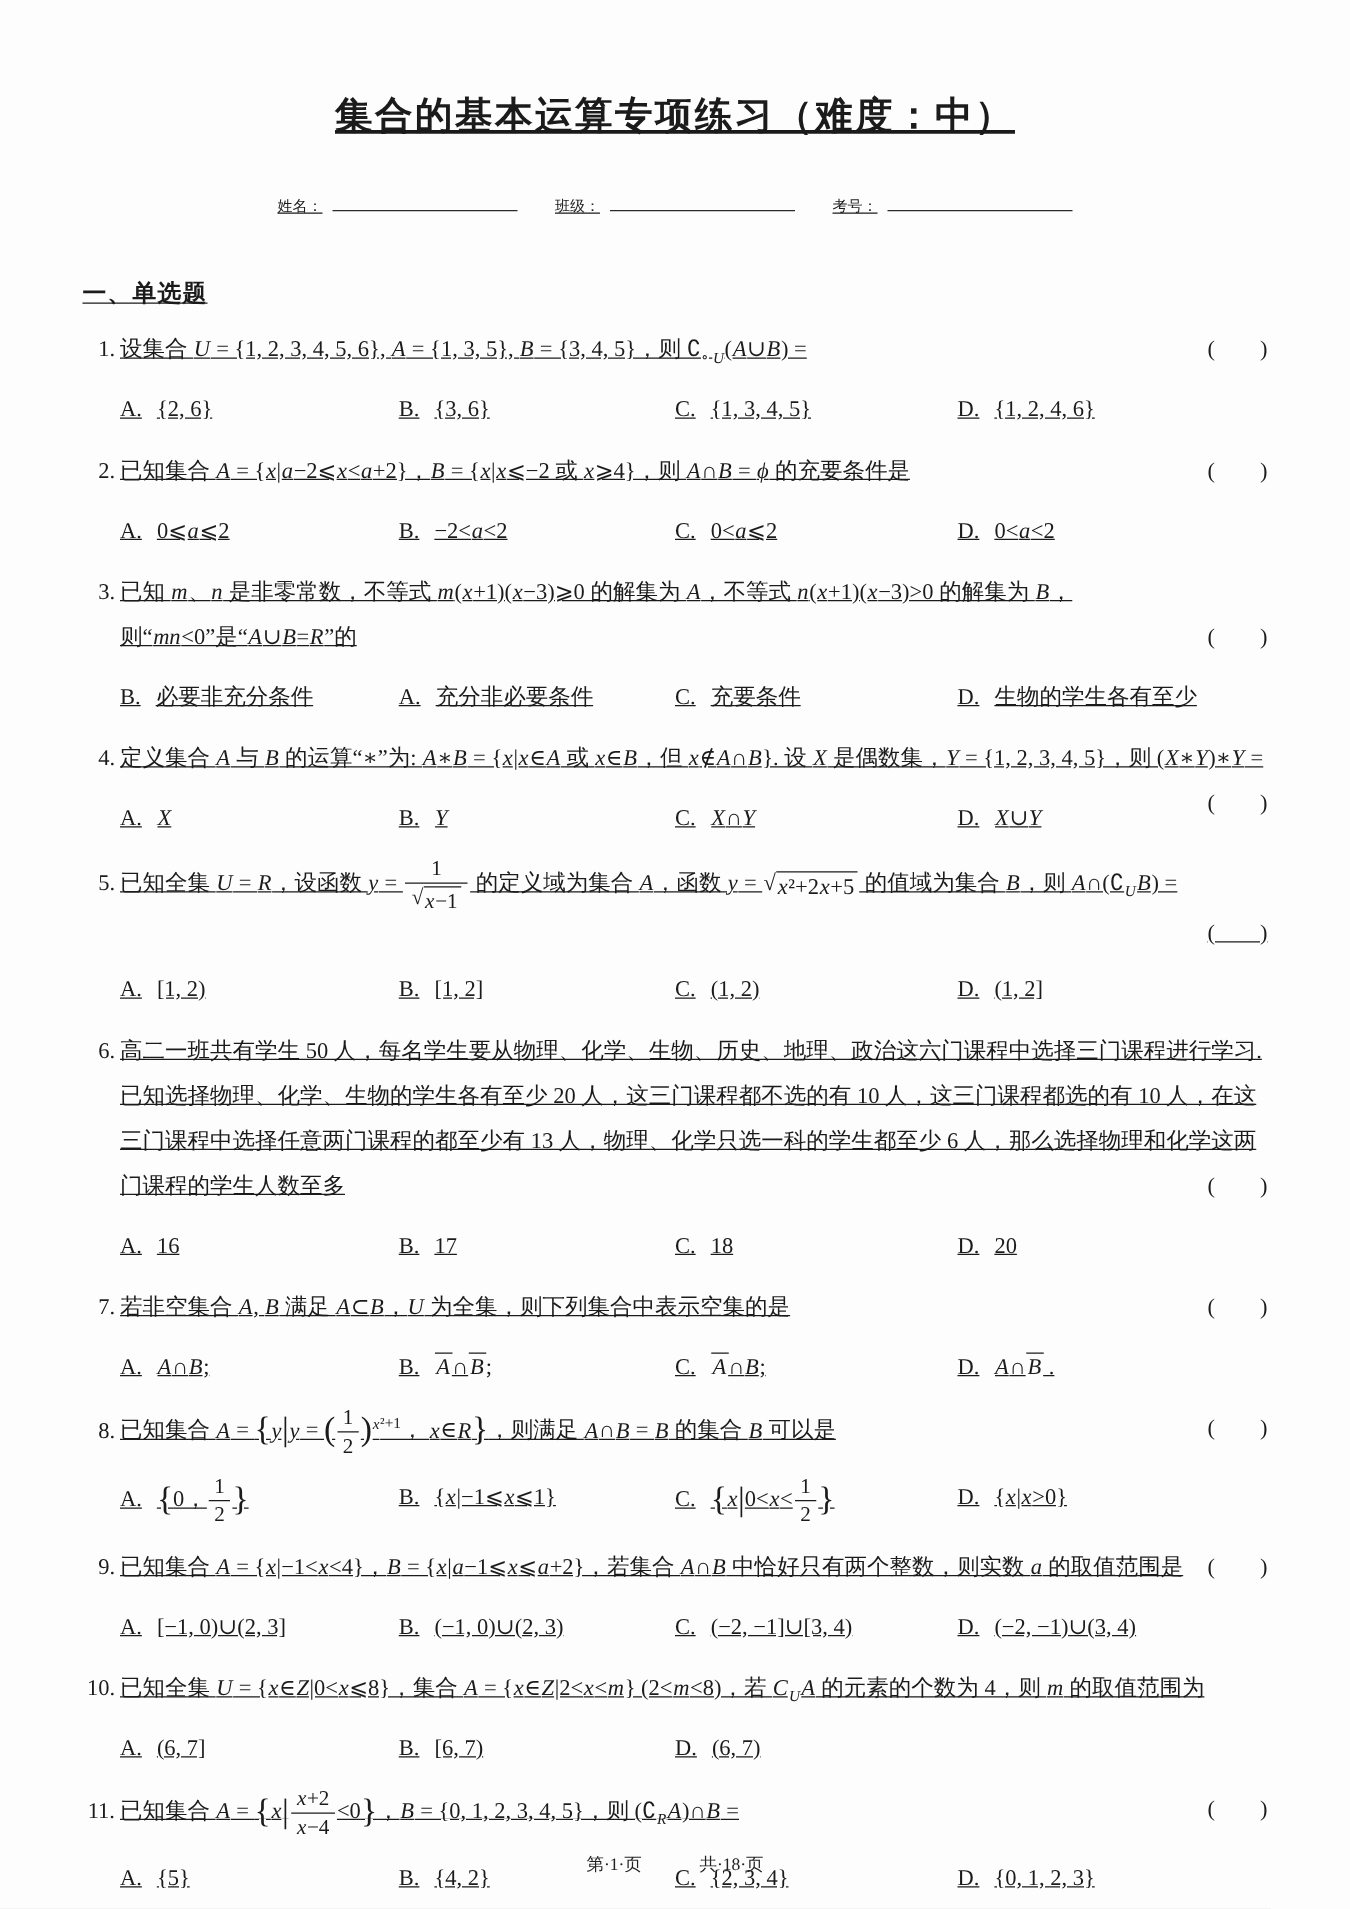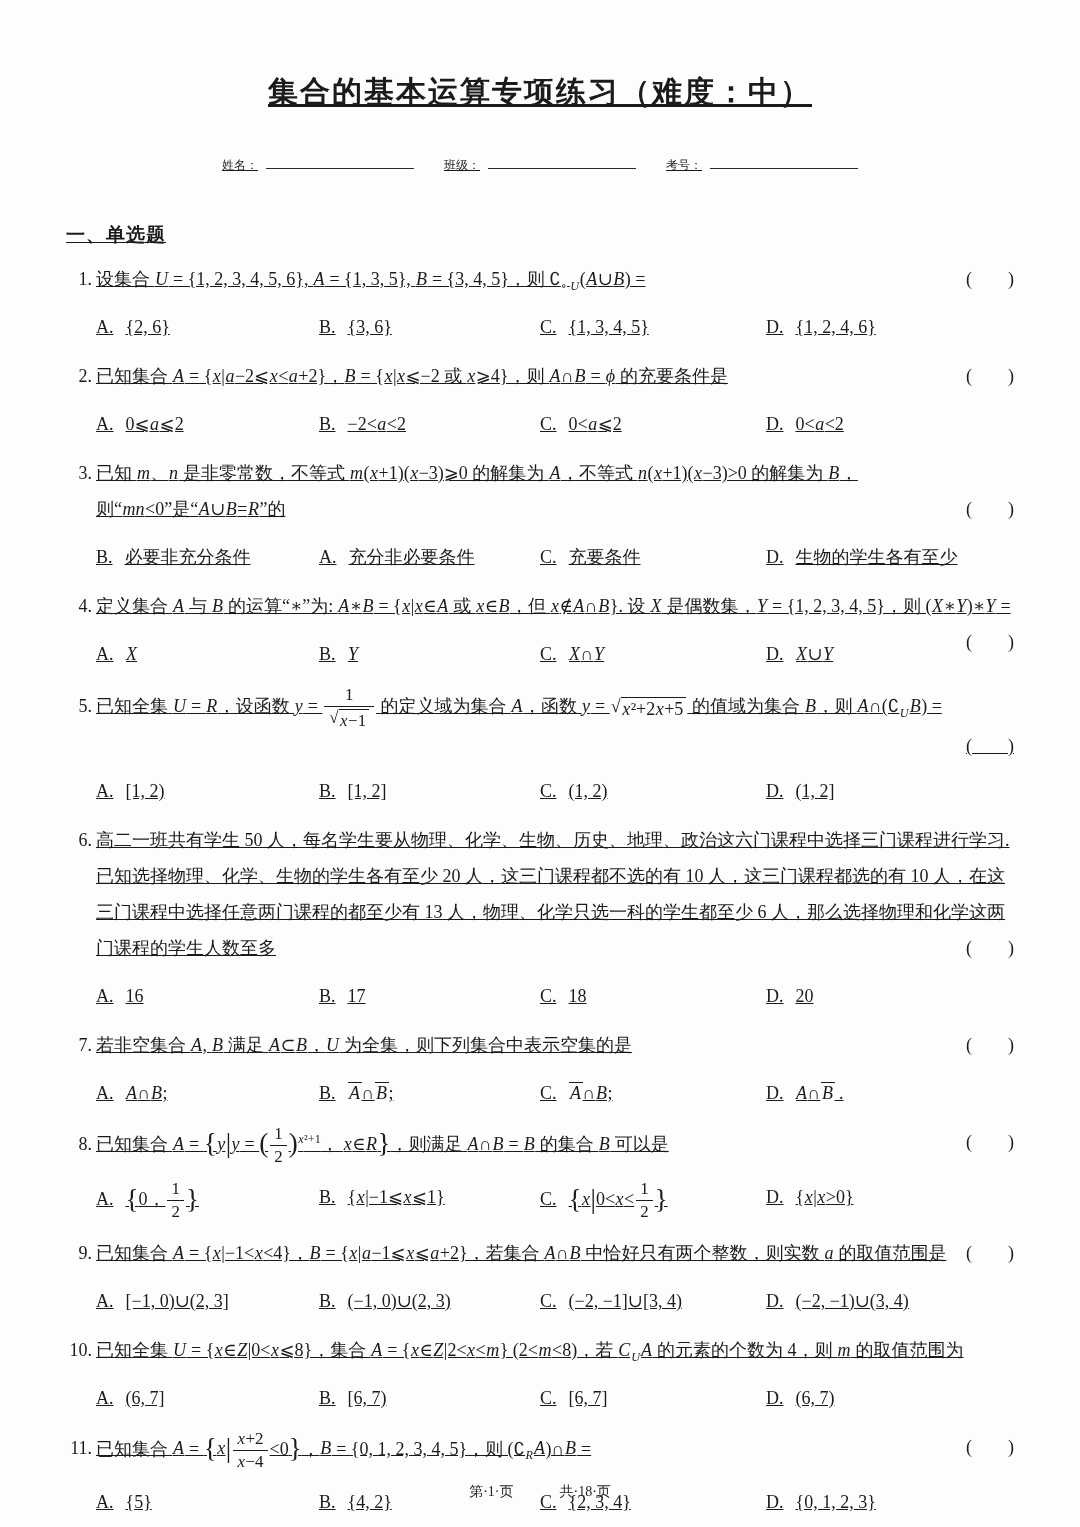--- a/index.html
+++ b/index.html
@@ -160,21 +160,20 @@
             <div class="opt"><span class="opt-label">B.</span><span class="opt-content">(−1, 0)∪(2, 3)</span></div>
             <div class="opt"><span class="opt-label">C.</span><span class="opt-content">(−2, −1]∪[3, 4)</span></div>
             <div class="opt"><span class="opt-label">D.</span><span class="opt-content">(−2, −1)∪(3, 4)</span></div>
           </div>
         </div>
         <div class="q">
           <div class="stem"><span class="qnum">10.</span>已知全集 <span class="mi">U</span> = {<span class="mi">x</span>∈<span class="mi">Z</span>|0&lt;<span class="mi">x</span>⩽8}，集合 <span class="mi">A</span> = {<span class="mi">x</span>∈<span class="mi">Z</span>|2&lt;<span class="mi">x</span>&lt;<span class="mi">m</span>} (2&lt;<span class="mi">m</span>&lt;8)，若 <span class="mi">C</span><sub class="subsc"><span class="mi">U</span></sub><span class="mi">A</span> 的元素的个数为 4，则 <span class="mi">m</span> 的取值范围为</div>
           <div class="opts">
             <div class="opt"><span class="opt-label">A.</span><span class="opt-content">(6, 7]</span></div>
             <div class="opt"><span class="opt-label">B.</span><span class="opt-content">[6, 7)</span></div>
-            <div class="opt"><span class="opt-label">C.</span><span class="opt-content">[6, 7]</span></div>
             <div class="opt"><span class="opt-label">D.</span><span class="opt-content">(6, 7)</span></div>
           </div>
         </div>
         <div class="q">
           <div class="stem"><span class="qnum">11.</span>已知集合 <span class="mi">A</span> = <span class="big">{</span><span class="mi">x</span><span class="big">|</span><span class="frac"><span class="fn"><span class="mi">x</span>+2</span><span class="fd"><span class="mi">x</span>−4</span></span>&lt;0<span class="big">}</span>，<span class="mi">B</span> = {0, 1, 2, 3, 4, 5}，则 (∁<sub class="subsc"><span class="mi">R</span></sub><span class="mi">A</span>)∩<span class="mi">B</span> =<span class="bracket">(  )</span></div>
           <div class="opts">
             <div class="opt"><span class="opt-label">A.</span><span class="opt-content">{5}</span></div>
             <div class="opt"><span class="opt-label">B.</span><span class="opt-content">{4, 2}</span></div>
             <div class="opt"><span class="opt-label">C.</span><span class="opt-content">{2, 3, 4}</span></div>
             <div class="opt"><span class="opt-label">D.</span><span class="opt-content">{0, 1, 2, 3}</span></div>

